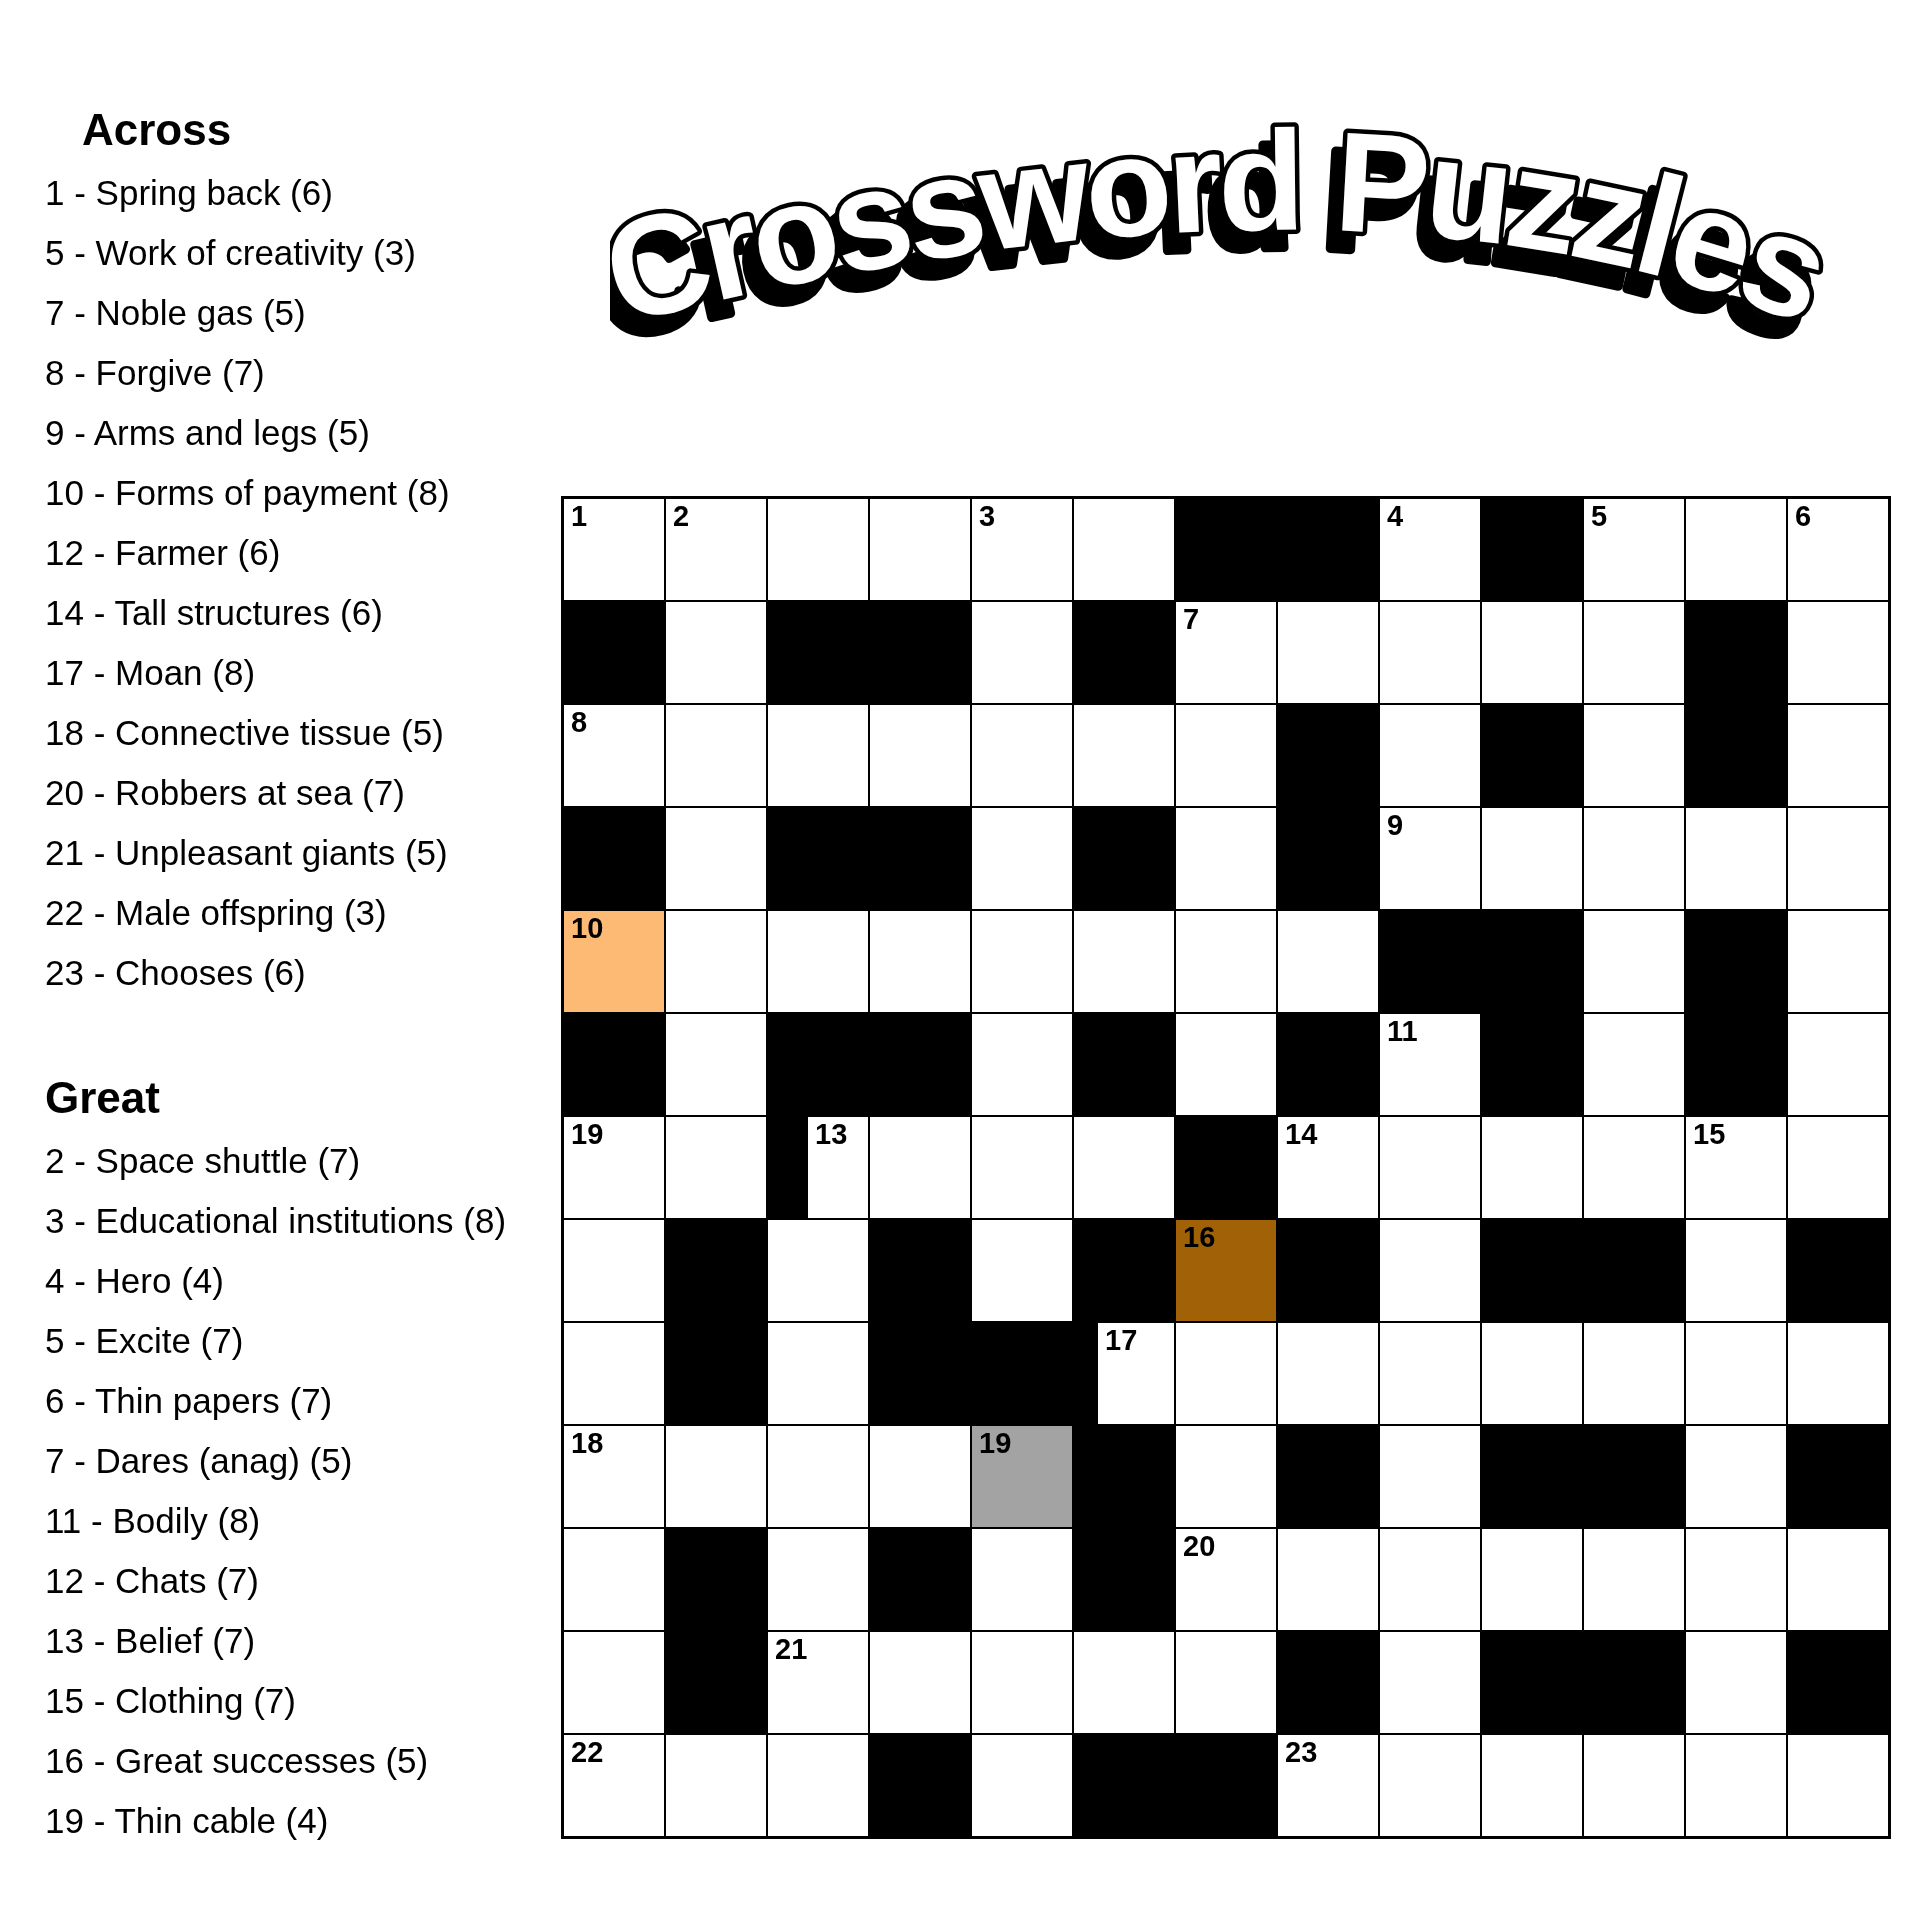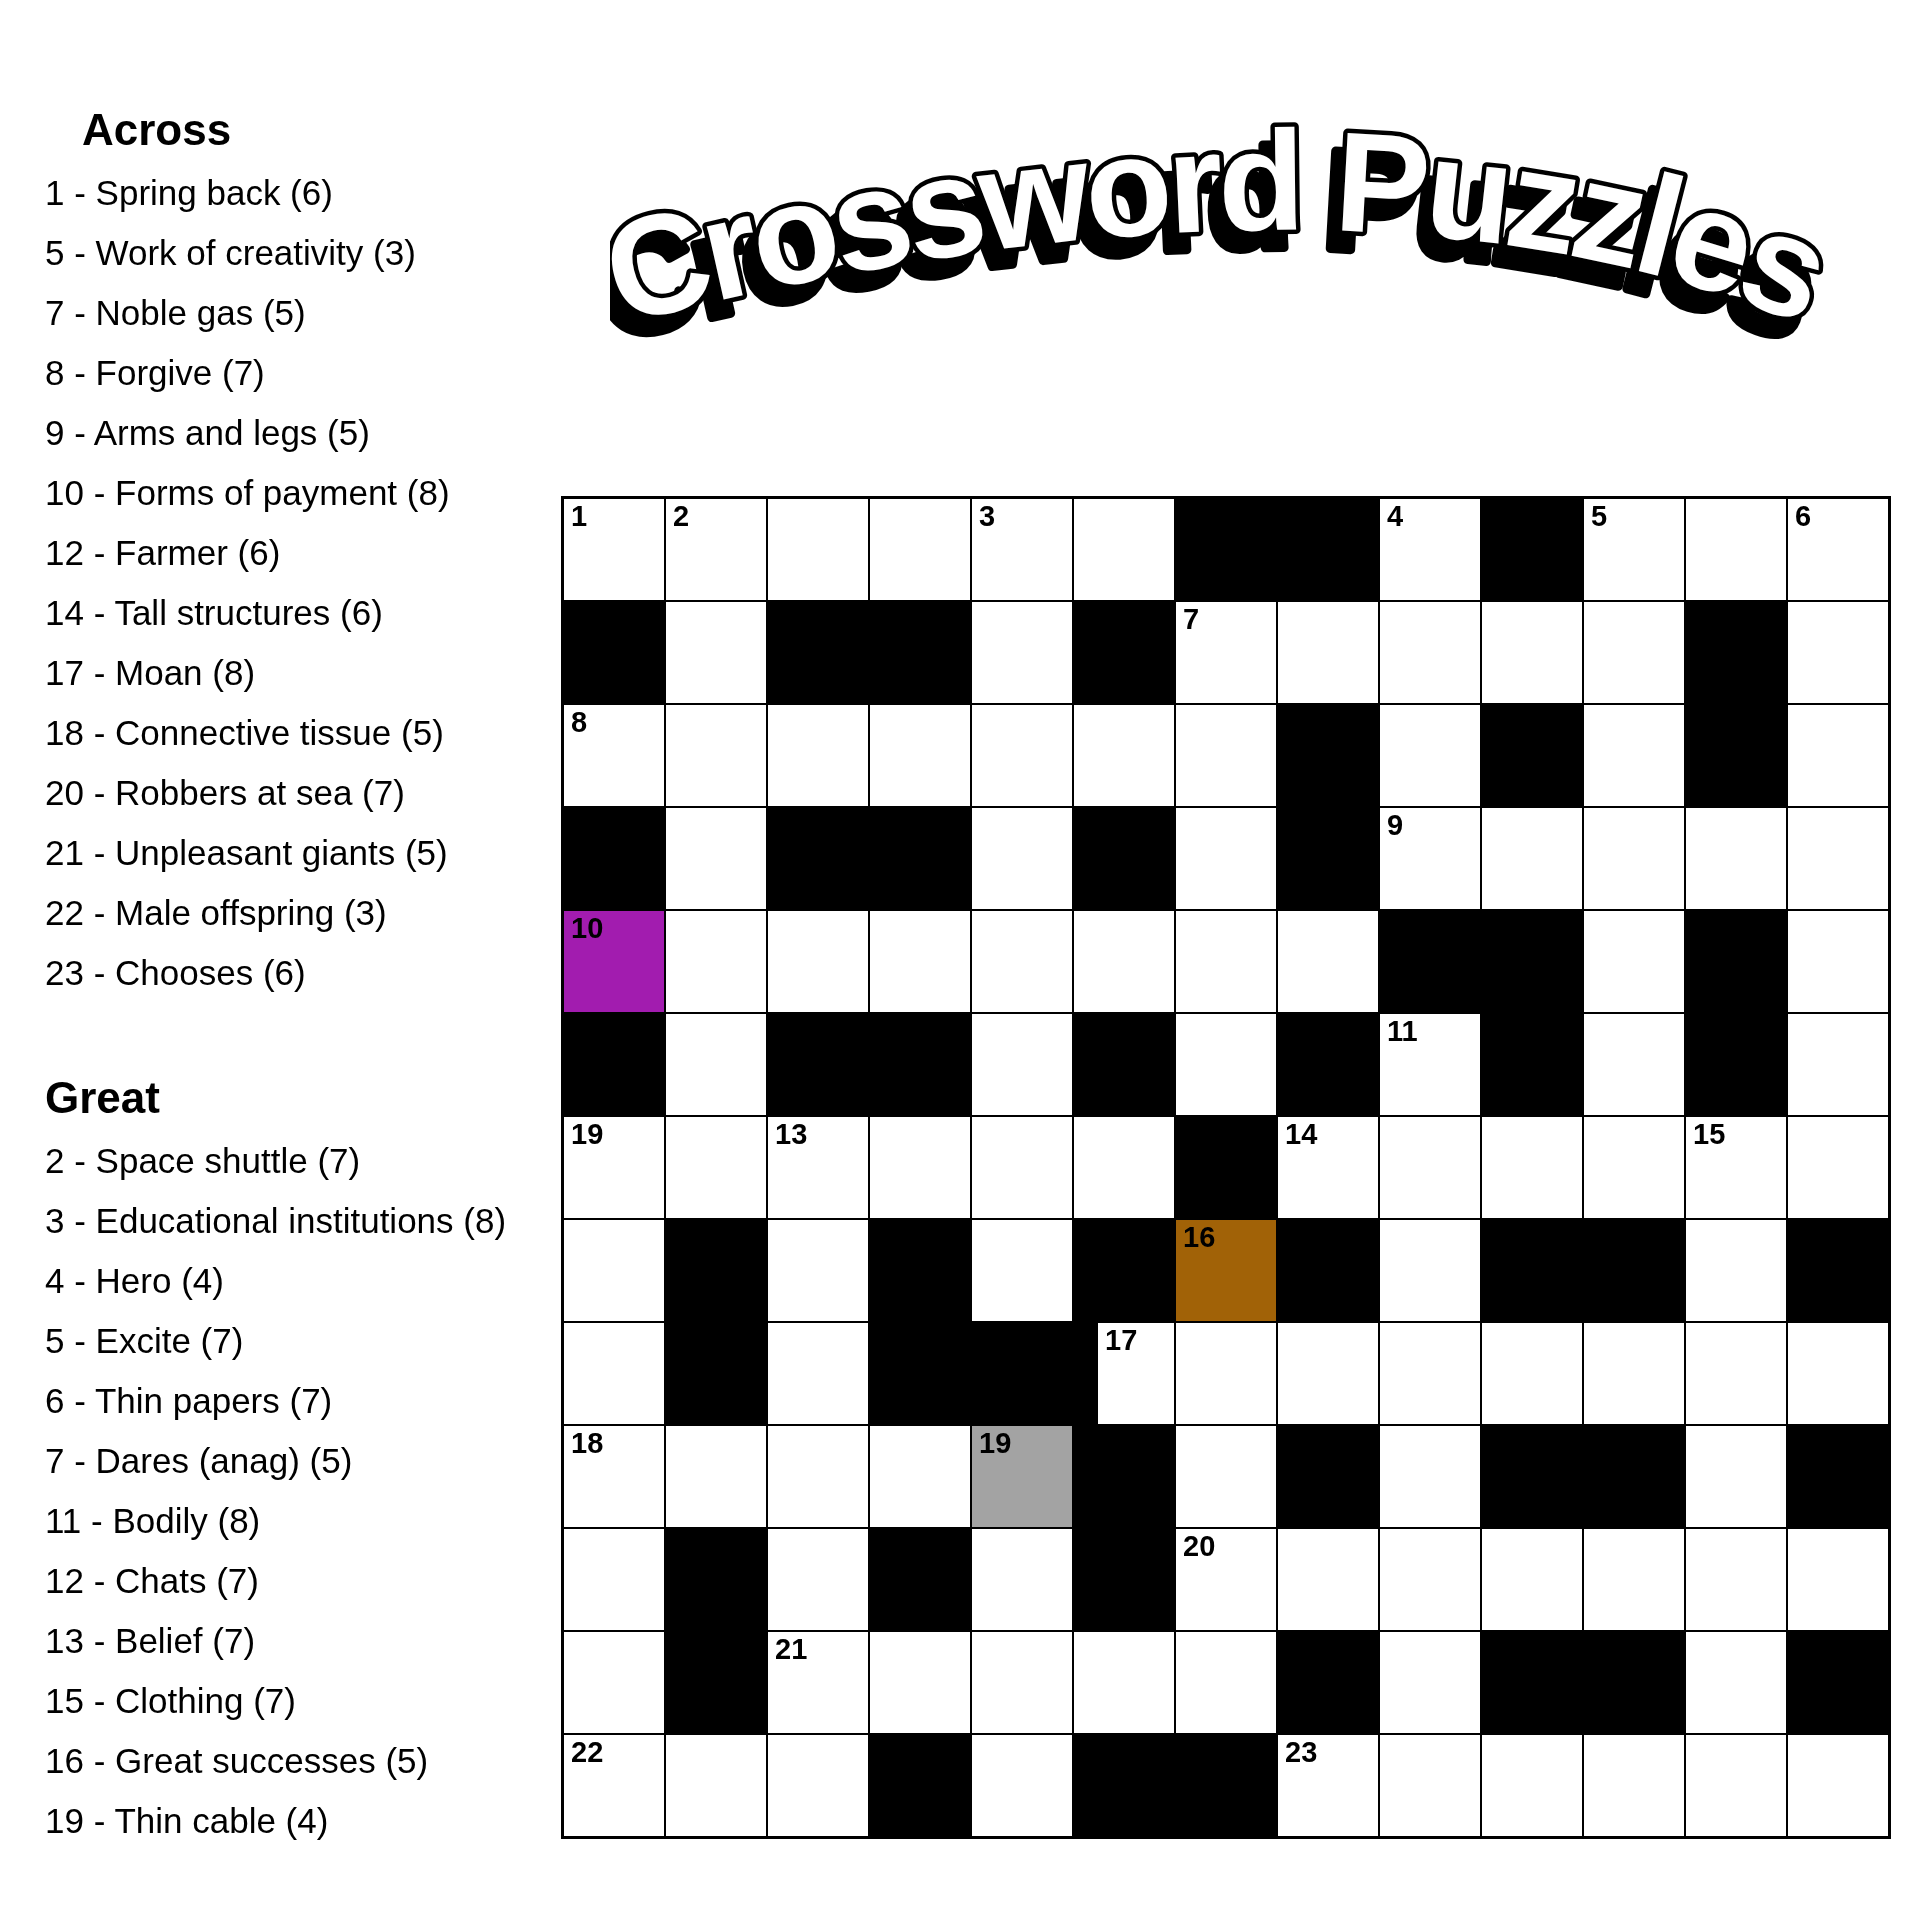--- a/index.html
+++ b/index.html
@@ -152,21 +152,21 @@
       <div class="cell b" style="background: rgb(0, 0, 0);"></div>
       <div class="cell" style="background: rgb(255, 255, 255);"></div>
       <div class="cell b" style="background: rgb(0, 0, 0);"></div>
       <div class="cell" style="background: rgb(255, 255, 255);">
         <span class="num">9</span>
       </div>
       <div class="cell" style="background: rgb(255, 255, 255);"></div>
       <div class="cell" style="background: rgb(255, 255, 255);"></div>
       <div class="cell" style="background: rgb(255, 255, 255);"></div>
       <div class="cell" style="background: rgb(255, 255, 255);"></div>
-      <div class="cell" style="background: #a21caf; padding-left: 20px;">
+      <div class="cell" style="background: #fdba74; padding-left: 20px;">
         <span class="num">10</span>
       </div>
       <div class="cell" style="background: rgb(255, 255, 255);"></div>
       <div class="cell" style="background: rgb(255, 255, 255);"></div>
       <div class="cell" style="background: rgb(255, 255, 255);"></div>
       <div class="cell" style="background: rgb(255, 255, 255);"></div>
       <div class="cell" style="background: rgb(255, 255, 255);"></div>
       <div class="cell" style="background: rgb(255, 255, 255);"></div>
       <div class="cell" style="background: rgb(255, 255, 255);"></div>
       <div class="cell b" style="background: rgb(0, 0, 0);"></div>
@@ -186,21 +186,21 @@
         <span class="num">11</span>
       </div>
       <div class="cell b" style="background: rgb(0, 0, 0);"></div>
       <div class="cell" style="background: rgb(255, 255, 255);"></div>
       <div class="cell b" style="background: rgb(0, 0, 0);"></div>
       <div class="cell" style="background: rgb(255, 255, 255);"></div>
       <div class="cell" style="background: rgb(255, 255, 255);">
         <span class="num">19</span>
       </div>
       <div class="cell" style="background: rgb(255, 255, 255);"></div>
-      <div class="cell" style="background: rgb(255, 255, 255);">
+      <div class="cell" style="background: rgb(255, 255, 255); margin-left: 40px;">
         <span class="num">13</span>
       </div>
       <div class="cell" style="background: rgb(255, 255, 255);"></div>
       <div class="cell" style="background: rgb(255, 255, 255);"></div>
       <div class="cell" style="background: rgb(255, 255, 255);"></div>
       <div class="cell b" style="background: rgb(0, 0, 0);"></div>
       <div class="cell" style="background: rgb(255, 255, 255);">
         <span class="num">14</span>
       </div>
       <div class="cell" style="background: rgb(255, 255, 255);"></div>

